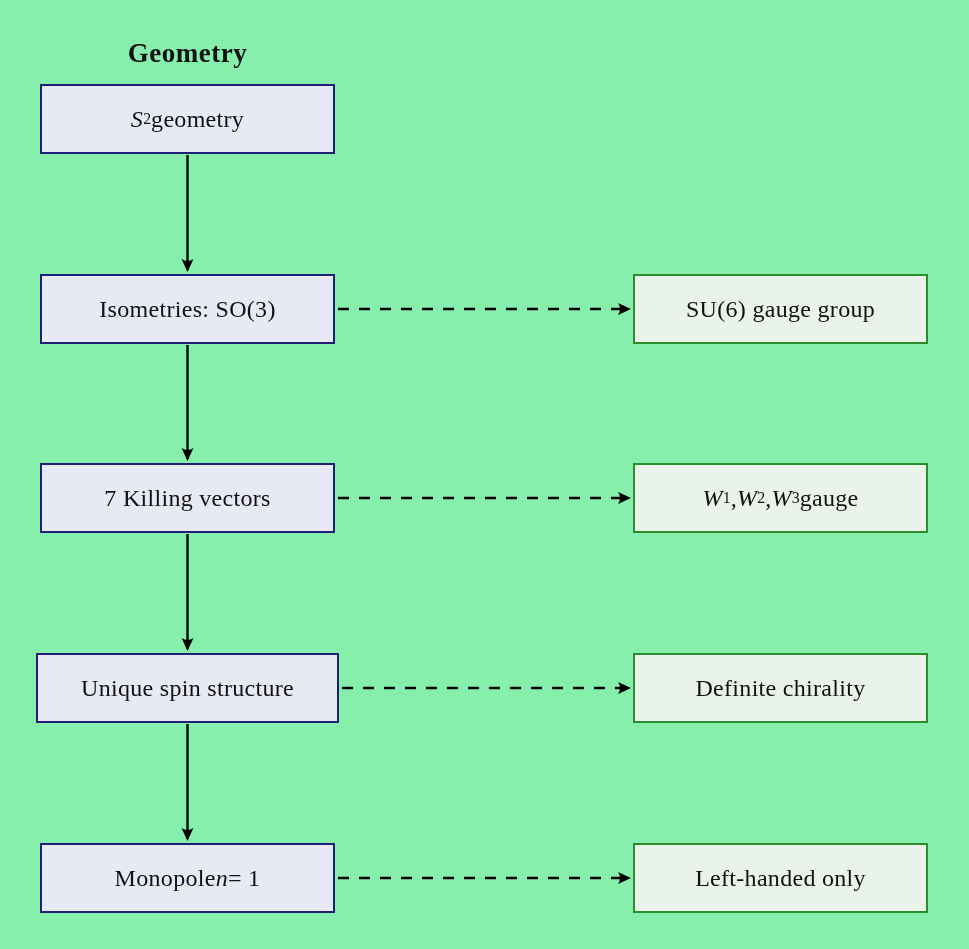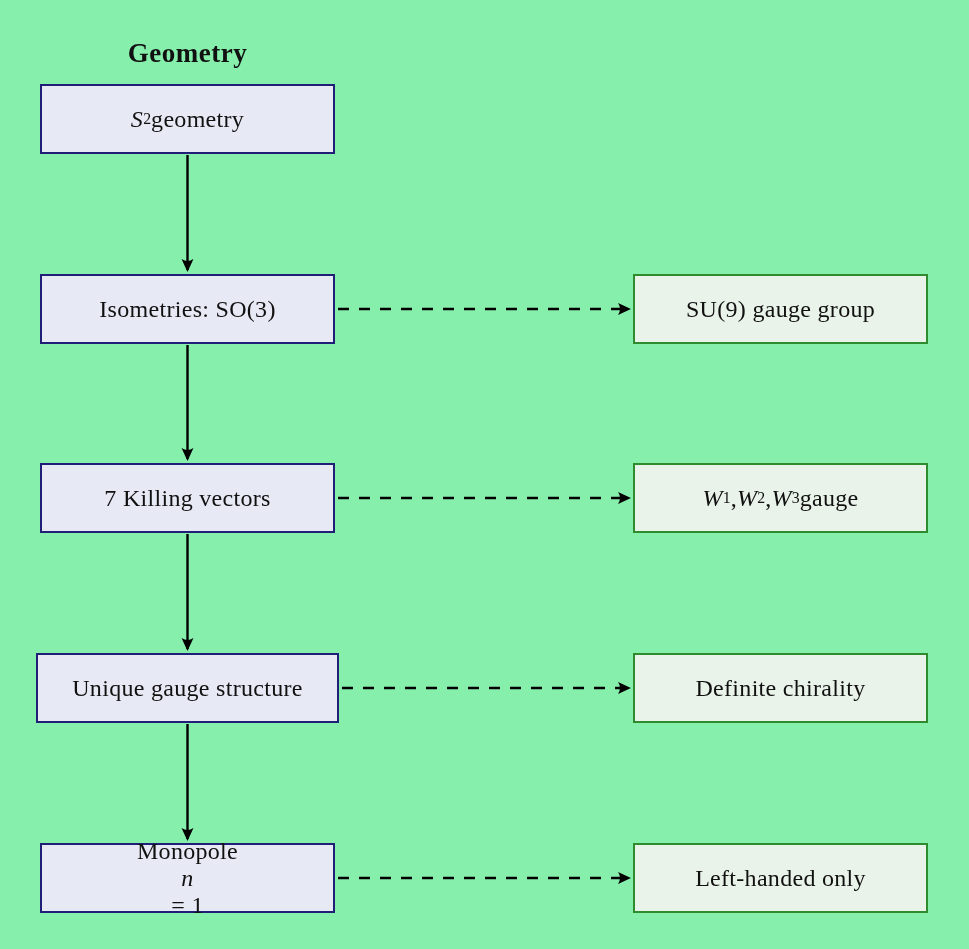--- a/index.html
+++ b/index.html
@@ -47,21 +47,21 @@
   }
   .phy-node {
     border: 2.5px solid var(--phy-border, #2e8b2e);
     background: var(--phy-fill, #eaf3ea);
     left: 633px;
   }
   #geo-box-0 { top: 84px; }
   #geo-box-1 { top: 274px; }
   #geo-box-2 { top: 463px; }
   #geo-box-3 { top: 653px; left: 36px; width: 303px; }
-  #geo-box-4 { top: 843px; flex-direction: column; }
+  #geo-box-4 { top: 843px; }
 
   #phy-box-0 { top: 274px; }
   #phy-box-1 { top: 463px; }
   #phy-box-2 { top: 653px; }
   #phy-box-3 { top: 843px; }
 
   
   .seg-rm  { font-style: normal; }
   .seg-mi  { font-style: italic; }
   .seg-sup {
@@ -94,31 +94,31 @@
 
   <div class="node geo-node" id="geo-box-1">
       <span class="seg-rm">Isometries: SO(3)</span>
     </div>
 
   <div class="node geo-node" id="geo-box-2">
       <span class="seg-rm">7 Killing vectors</span>
     </div>
 
   <div class="node geo-node" id="geo-box-3">
-      <span class="seg-rm">Unique gauge structure</span>
+      <span class="seg-rm">Unique spin structure</span>
     </div>
 
   <div class="node geo-node" id="geo-box-4">
       <span class="seg-rm">Monopole </span>
       <span class="seg-mi">n</span>
       <span class="seg-rm"> = 1</span>
     </div>
 
   <div class="node phy-node" id="phy-box-0">
-      <span class="seg-rm">SU(9) gauge group</span>
+      <span class="seg-rm">SU(6) gauge group</span>
     </div>
 
   <div class="node phy-node" id="phy-box-1">
       <span class="seg-mi">W</span>
       <span class="seg-sup">1</span>
       <span class="seg-rm">, </span>
       <span class="seg-mi">W</span>
       <span class="seg-sup">2</span>
       <span class="seg-rm">, </span>
       <span class="seg-mi">W</span>

